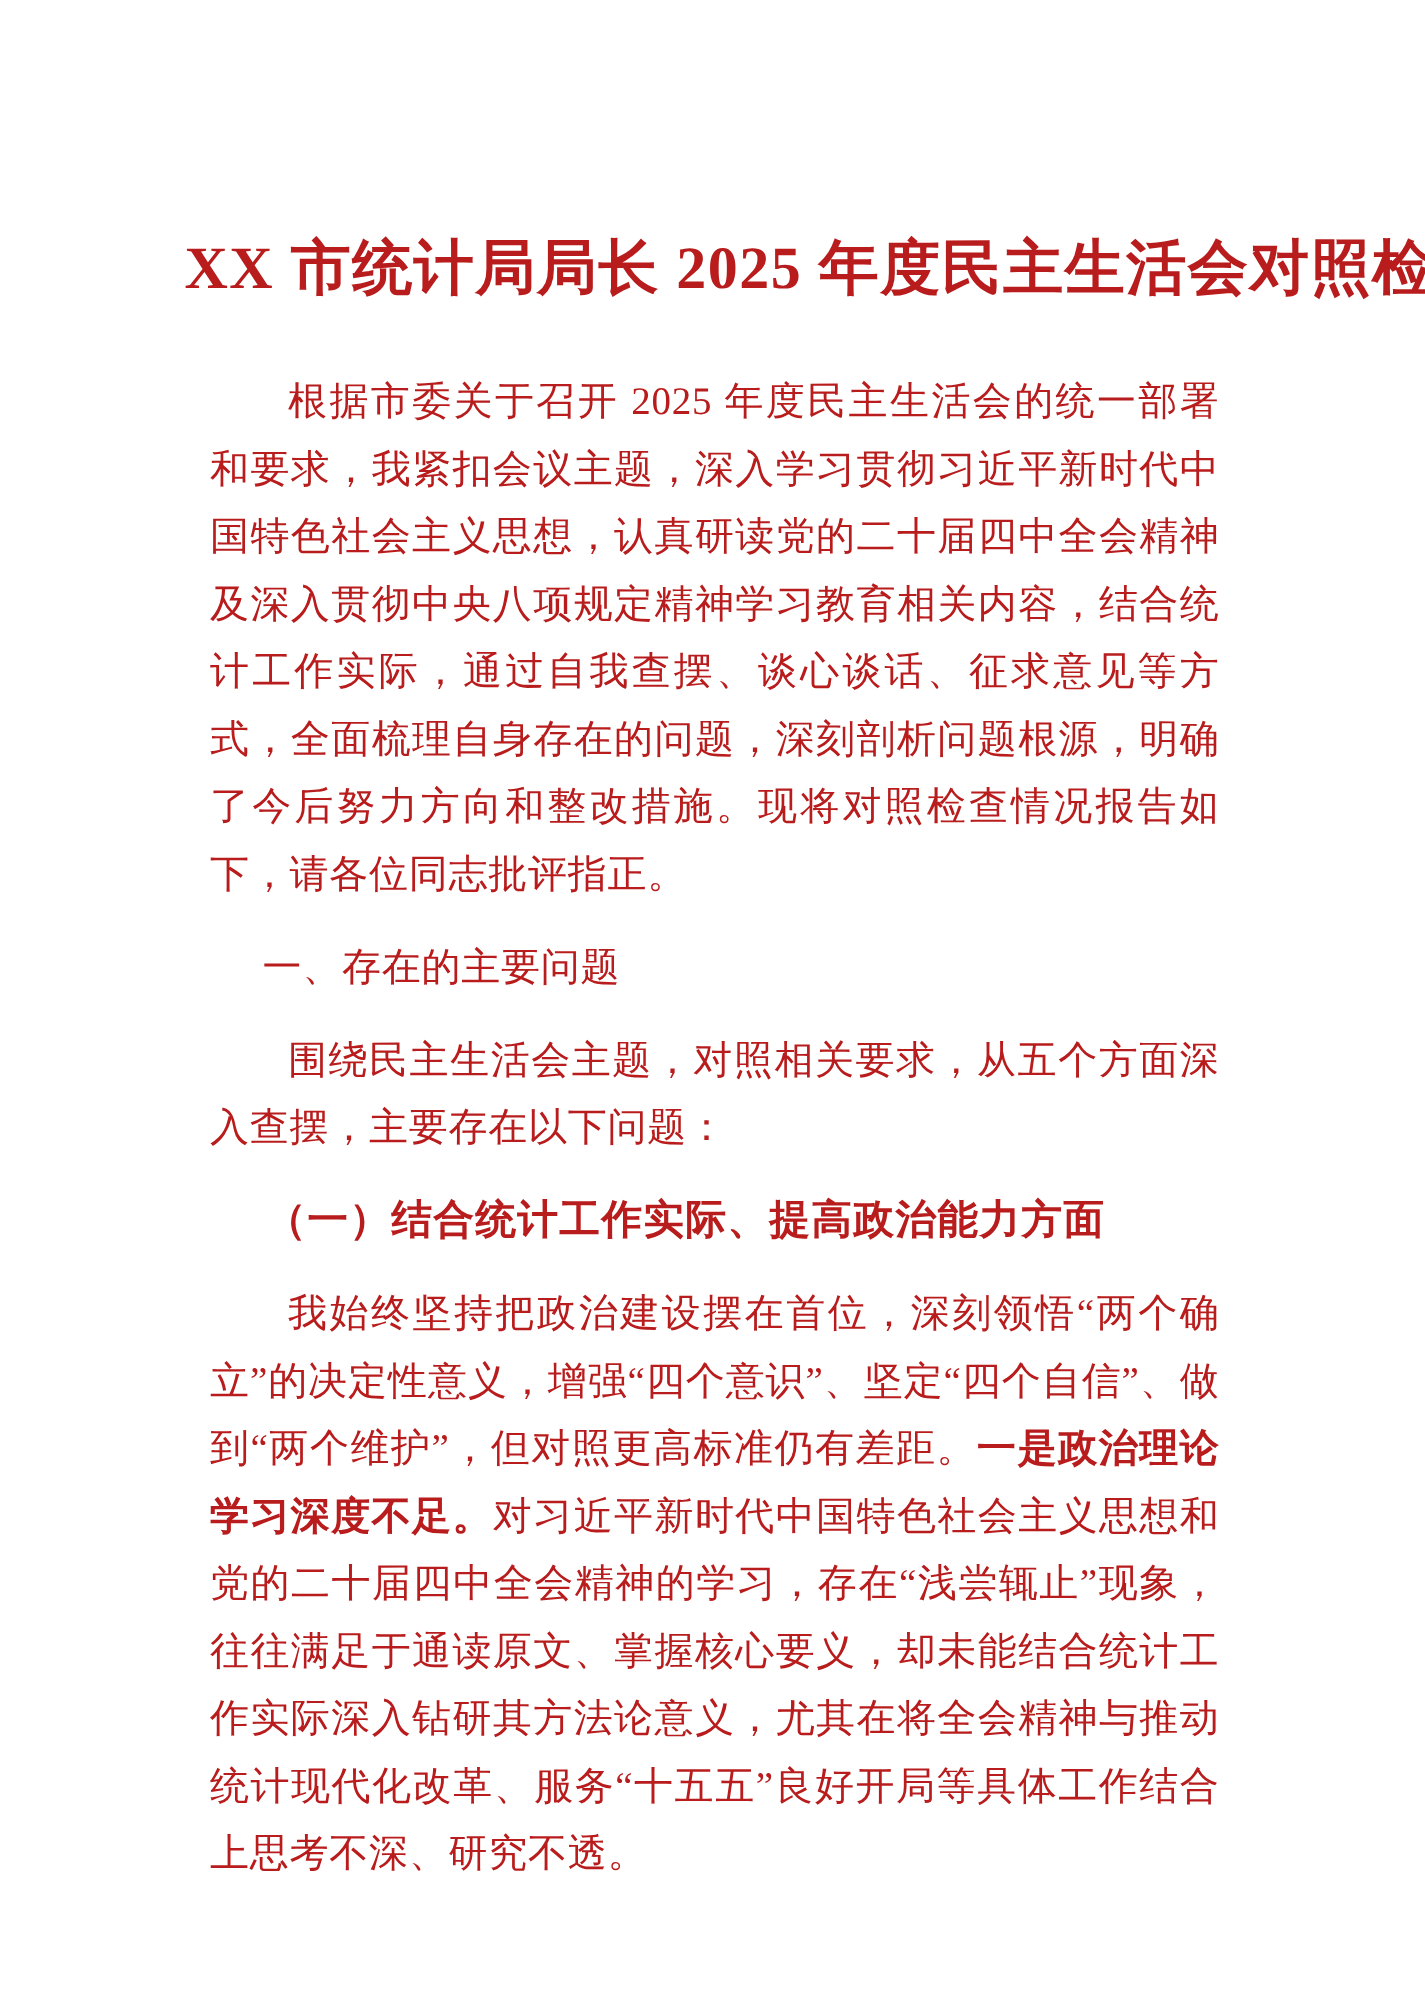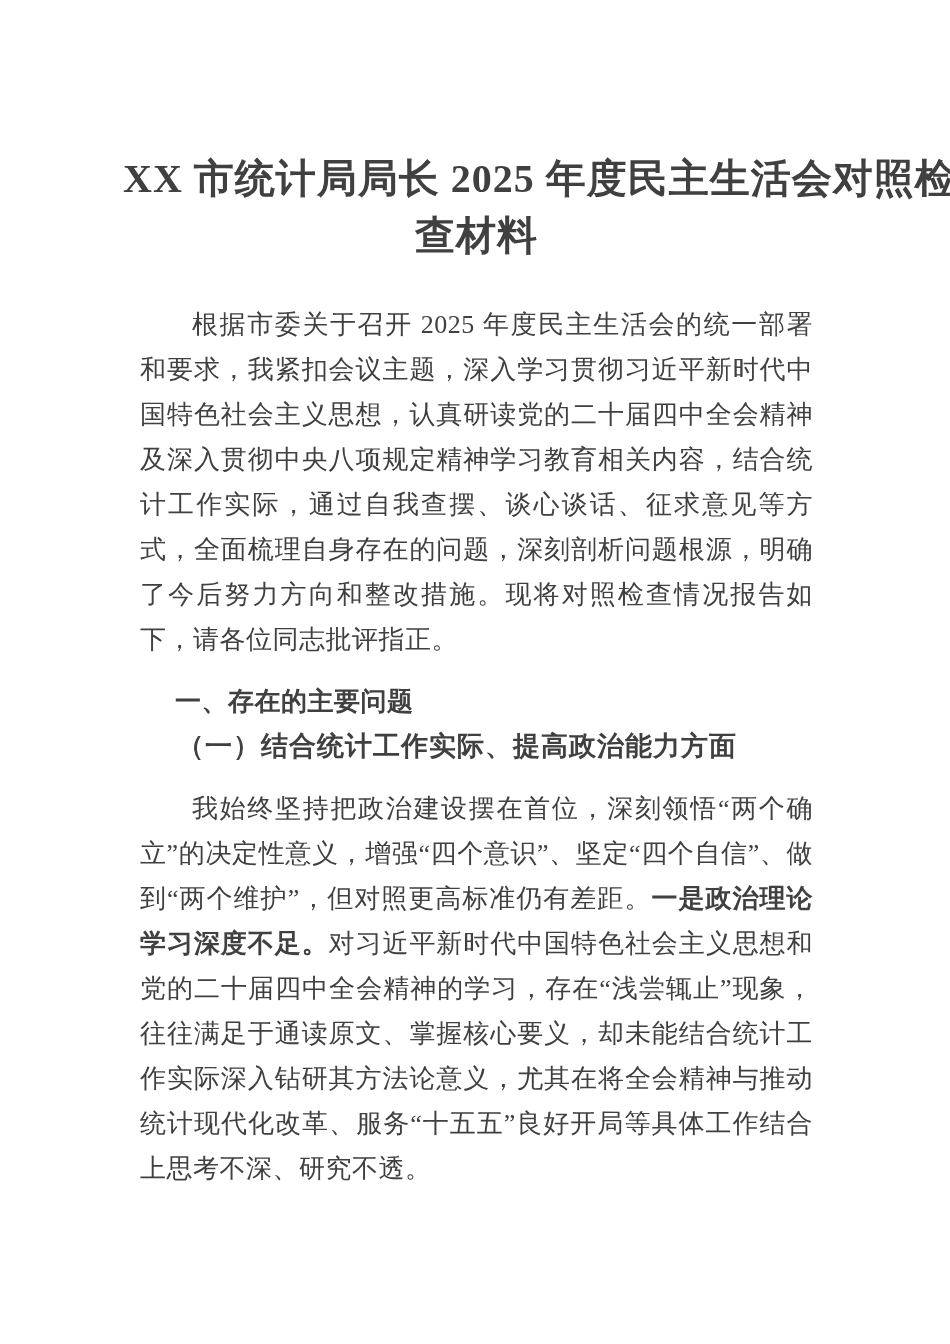--- a/index.html
+++ b/index.html
@@ -5,21 +5,21 @@
   html, body {
     margin: 0;
     padding: 0;
     background: #ffffff;
   }
   .page {
     position: relative;
     width: 950px;
     height: 1344px;
     background: #ffffff;
-    color: #404040;
+    color: #b91c1c;
     overflow: hidden;
     font-family: "Liberation Serif", serif;
   }
   .content {
     padding: 150px 120px 0 123px;
   }
   .doc-title {
     margin: 0 0 38px 0;
     font-family: "Liberation Serif", serif;
     font-weight: 700;
@@ -39,21 +39,21 @@
     line-height: 45px;
     text-align: justify;
     text-justify: inter-character;
     text-indent: 2em;
     word-break: break-all;
     letter-spacing: 0.5px;
   }
   .section-heading {
     margin: 0;
     font-family: "Liberation Sans", sans-serif;
-    font-weight: 700;
+    font-weight: 400;
     font-size: 26px;
     line-height: 45px;
     text-indent: 2em;
     letter-spacing: 0.5px;
   }
   .sub-heading {
     margin: 0;
     font-family: "Liberation Serif", serif;
     font-weight: 700;
     font-size: 27px;
@@ -66,26 +66,26 @@
   }
 </style>
 </head>
 <body>
 
 <div class="page">
   <div class="content">
 
     <h1 class="doc-title">
         <span class="title-line">XX 市统计局局长 2025 年度民主生活会对照检</span>
-        <span class="title-line">查材料</span>
       </h1>
 
     <p class="body-para">根据市委关于召开 2025 年度民主生活会的统一部署和要求，我紧扣会议主题，深入学习贯彻习近平新时代中国特色社会主义思想，认真研读党的二十届四中全会精神及深入贯彻中央八项规定精神学习教育相关内容，结合统计工作实际，通过自我查摆、谈心谈话、征求意见等方式，全面梳理自身存在的问题，深刻剖析问题根源，明确了今后努力方向和整改措施。现将对照检查情况报告如下，请各位同志批评指正。</p>
 
     <h2 class="section-heading">一、存在的主要问题</h2>
 
+    <p class="body-para">围绕民主生活会主题，对照相关要求，从五个方面深入查摆，主要存在以下问题：</p>
 
     <h3 class="sub-heading">（一）结合统计工作实际、提高政治能力方面</h3>
 
     <p class="body-para"><span>我始终坚持把政治建设摆在首位，深刻领悟“两个确立”的决定性意义，增强“四个意识”、坚定“四个自信”、做到“两个维护”，但对照更高标准仍有差距。</span><span class="bold-run">一是政治理论学习深度不足。</span><span>对习近平新时代中国特色社会主义思想和党的二十届四中全会精神的学习，存在“浅尝辄止”现象，往往满足于通读原文、掌握核心要义，却未能结合统计工作实际深入钻研其方法论意义，尤其在将全会精神与推动统计现代化改革、服务“十五五”良好开局等具体工作结合上思考不深、研究不透。</span></p>
 
   </div>
 </div>
 
 </body></html>

